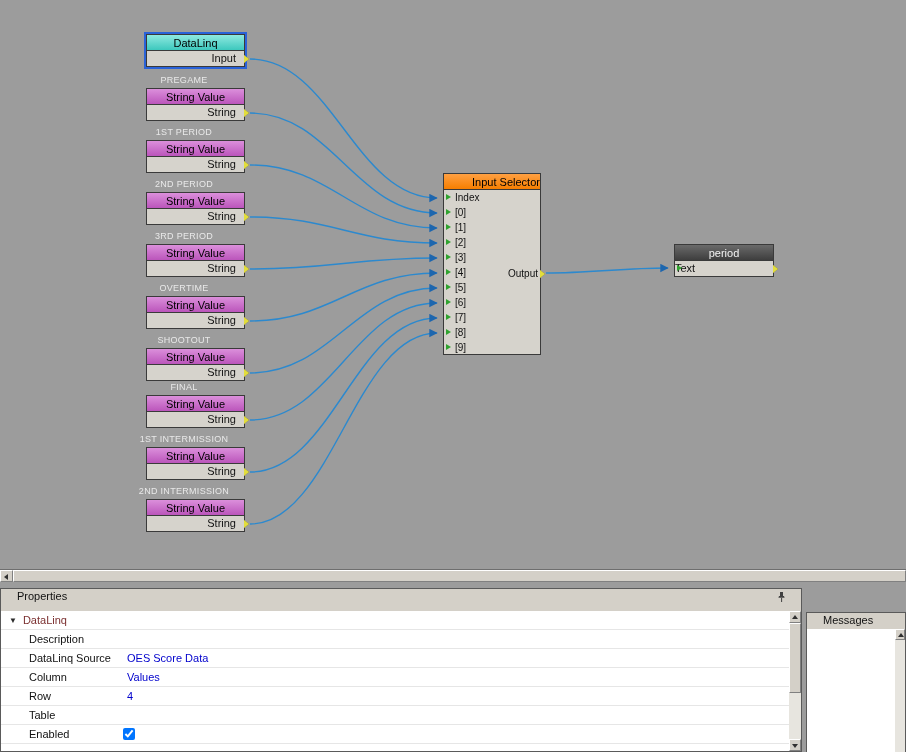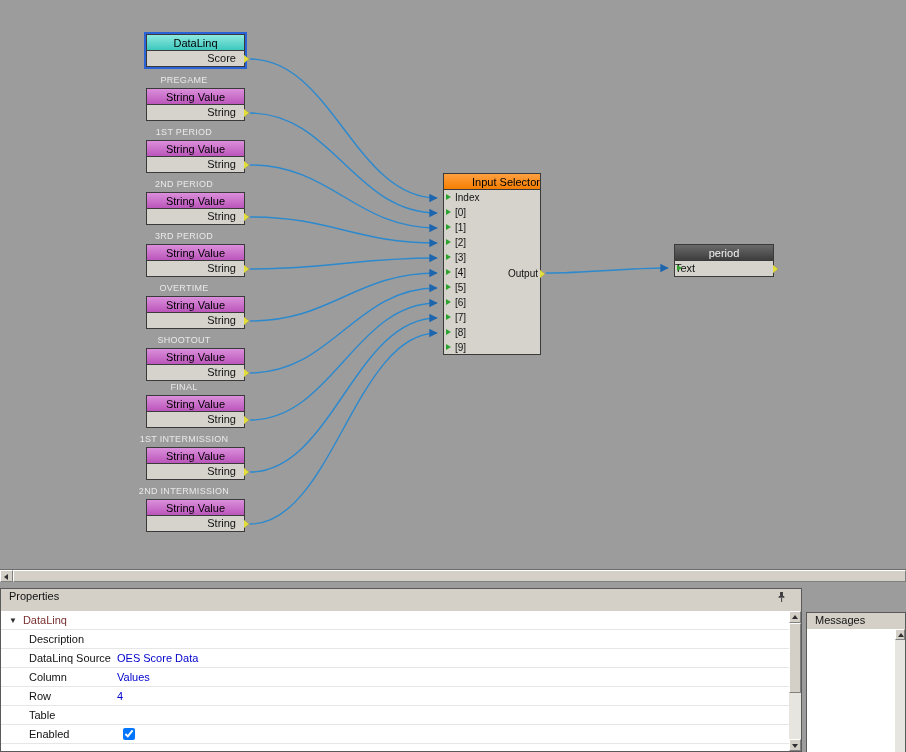--- a/index.html
+++ b/index.html
@@ -53,34 +53,34 @@
   .tri-left  { left:3px; top:3px; border-top:3px solid transparent; border-bottom:3px solid transparent; border-right:4px solid #303030; }
   .tri-up    { left:2px; top:3px; border-left:3.5px solid transparent; border-right:3.5px solid transparent; border-bottom:4px solid #303030; }
   .tri-down  { left:2px; top:4px; border-left:3.5px solid transparent; border-right:3.5px solid transparent; border-top:4px solid #303030; }
   #hscroll-left { left:0; top:0; width:13px; height:12px; }
   #hscroll-thumb { position:absolute; left:13px; top:0; right:0; height:12px; background:#D4D0C8;
                    border:1px solid; border-color:#FFFFFF #808080 #808080 #FFFFFF; }
 
   
   .panel { position:absolute; background:#FFFFFF; border:1px solid #5A5A5A; }
   .panel-titlebar { position:relative; height:32px; line-height:15px; background:#D4D0C8;
-                    border-bottom:1px solid #808080; font-size:11px; color:#111; padding-left:8px; }
+                    border-bottom:1px solid #808080; font-size:11px; color:#111; padding-left:16px; }
   #properties { left:0; top:588px; width:802px; height:164px; }
   #pin-icon { position:absolute; right:14px; top:2px; }
 
   #prop-colstrip { position:relative; height:6px; background:#D4D0C8; border-bottom:1px solid #9A9A9A; }
   .col-tick { position:absolute; left:120px; top:0; bottom:0; width:1px; background:#808080; }
 
   #prop-rows { position:absolute; left:0; top:22px; right:12px; bottom:0; background:#fff; overflow:hidden; }
   .prop-row { position:relative; height:19px; line-height:19px; font-size:11px; color:#111;
               border-bottom:1px solid #E6E6E6; }
   .prop-group-row .tri-exp { display:inline-block; margin:0 6px 0 8px; font-size:8px; color:#2B2B2B; vertical-align:1px; }
   .prop-group-row .grp { color:#7B3030; }
   .prop-label { position:absolute; left:28px; top:0; }
-  .prop-value { position:absolute; left:116px; top:0; color:#111; }
+  .prop-value { position:absolute; left:126px; top:0; color:#111; }
   .prop-value.link { color:#0000CC; }
   .prop-check { position:absolute; left:122px; top:3px; width:12px; height:12px; margin:0; }
 
   .vscroll { position:absolute; right:0; width:12px; background:#E7E5DF; }
   #prop-vscroll { top:22px; bottom:0; }
   .vs-up { left:0; top:0; width:12px; height:12px; }
   .vs-down { left:0; bottom:0; width:12px; height:12px; }
   #prop-thumb { position:absolute; left:0; top:12px; width:12px; height:70px; background:#D4D0C8;
                 border:1px solid; border-color:#FFFFFF #808080 #808080 #FFFFFF; }
 
@@ -114,21 +114,21 @@
         <path marker-end="url(#arrow)" d="M250 420 C332 420 355 303 437 303"></path>
         <path marker-end="url(#arrow)" d="M250 472 C332 472 355 318 437 318"></path>
         <path marker-end="url(#arrow)" d="M250 524 C332 524 355 333 437 333"></path>
         <path marker-end="url(#arrow)" d="M546 273 C592 273 622 268 668 268"></path>
       </g>
     </svg>
 
     <div class="node datalinq-node">
       <div class="node-header header-datalinq">DataLinq</div>
       <div class="node-row out-row">
-        <span>Score</span>
+        <span>Input</span>
         <span class="pin-out"></span>
       </div>
     </div>
 
     <div class="group-label" style="top:75px">PREGAME</div>
     <div class="node string-node" style="top:88px">
       <div class="node-header header-string">String Value</div>
       <div class="node-row out-row">
         <span>String</span>
         <span class="pin-out"></span>

